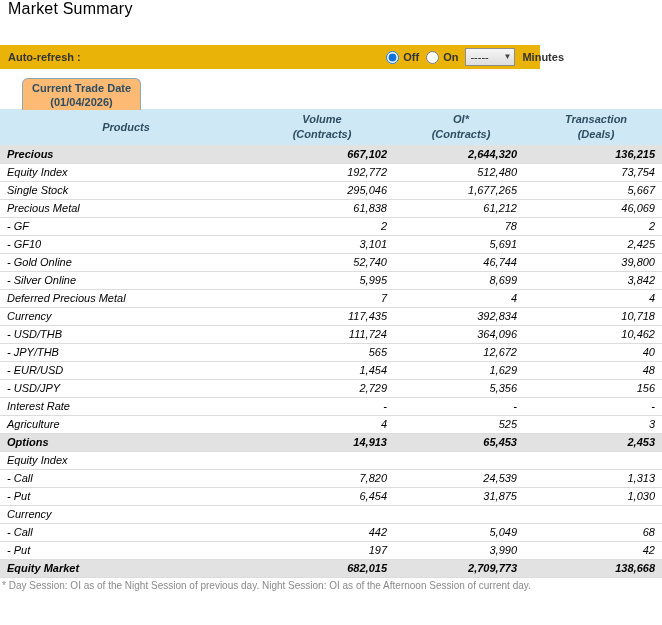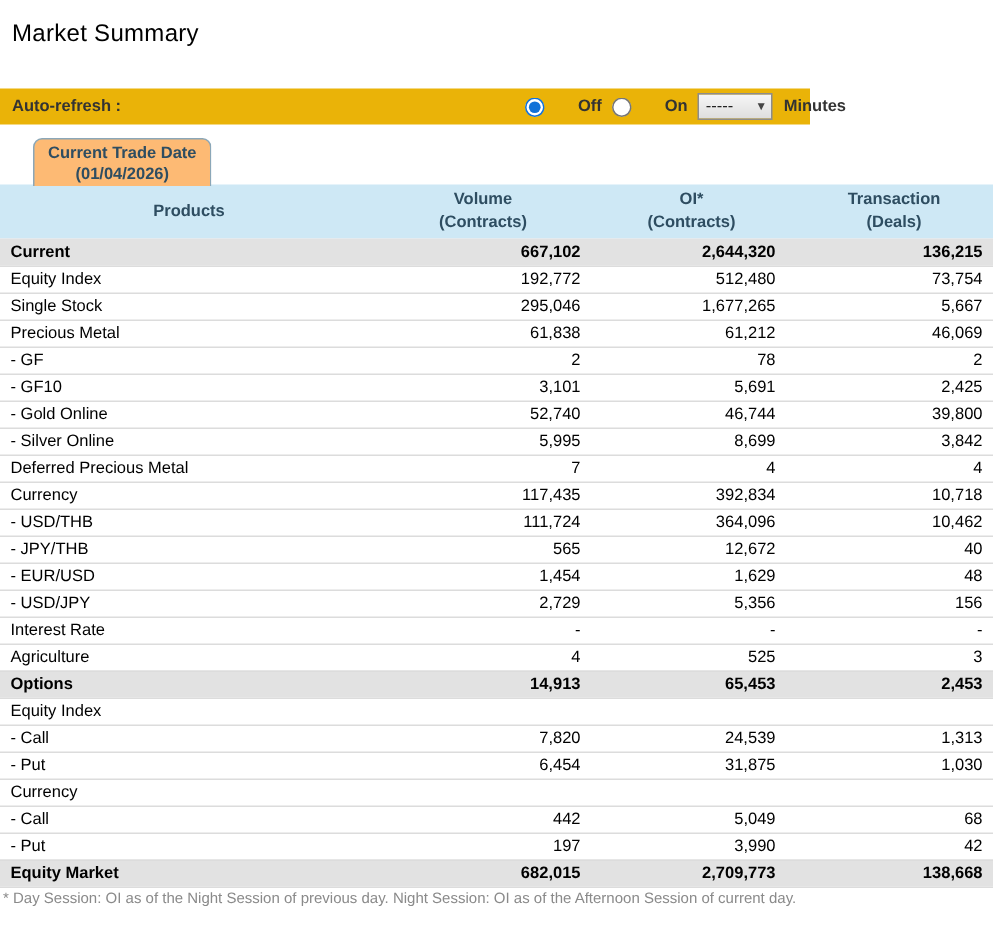--- a/index.html
+++ b/index.html
@@ -5,21 +5,21 @@
   * { box-sizing: border-box; margin: 0; padding: 0; }
   html, body { width: 662px; background: #ffffff; }
   body {
     font-family: "Liberation Sans", sans-serif;
     font-size: 11px;
     color: #000;
     width: 662px;
     height: 625px;
     overflow: hidden;
   }
-  .page { width: 540px; padding-top: 14px; }
+  .page { width: 540px; padding-top: 0; }
 
   
   .page-title {
     font-size: 16px;
     font-weight: 400;
     color: #000;
     margin-left: 8px;
     letter-spacing: 0.2px;
   }
 
@@ -40,21 +40,21 @@
     color: #333;
   }
   .ar-controls {
     display: flex;
     align-items: center;
     gap: 7px;
     transform: translateX(24px);
   }
   .ar-option { display: flex; align-items: center; gap: 4px; cursor: pointer; }
   .ar-option input { width: 13px; height: 13px; accent-color: #1071d8; margin: 0; }
-  .ar-option span { font-weight: bold; color: #333; margin-left: 18px; }
+  .ar-option span { font-weight: bold; color: #333; }
   .select-wrap { position: relative; display: inline-block; }
   .minutes-select {
     appearance: none;
     -webkit-appearance: none;
     width: 50px;
     height: 18px;
     font-family: "Liberation Sans", sans-serif;
     font-size: 11px;
     padding: 0 14px 0 4px;
     border: 1px solid #8c8c8c;
@@ -91,20 +91,21 @@
     position: relative;
     z-index: 2;
   }
 
   
   table {
     width: 662px;
     border-collapse: collapse;
     table-layout: fixed;
     margin-top: -1px;
+    font-style: italic;
   }
   thead th {
     background: #cee8f5;
     color: #2e4d61;
     font-weight: bold;
     font-size: 11px;
     text-align: center;
     vertical-align: middle;
     height: 36px;
     padding: 2px 0;
@@ -186,21 +187,21 @@
           <div class="h-line">(Contracts)</div>
         </th>
         <th>
           <div class="h-line">Transaction</div>
           <div class="h-line">(Deals)</div>
         </th>
       </tr>
     </thead>
     <tbody>
         <tr class="section">
-          <td>Current</td>
+          <td>Precious</td>
           <td class="num">667,102</td>
           <td class="num">2,644,320</td>
           <td class="num">136,215</td>
         </tr>
         <tr>
           <td>Equity Index</td>
           <td class="num">192,772</td>
           <td class="num">512,480</td>
           <td class="num">73,754</td>
         </tr>

